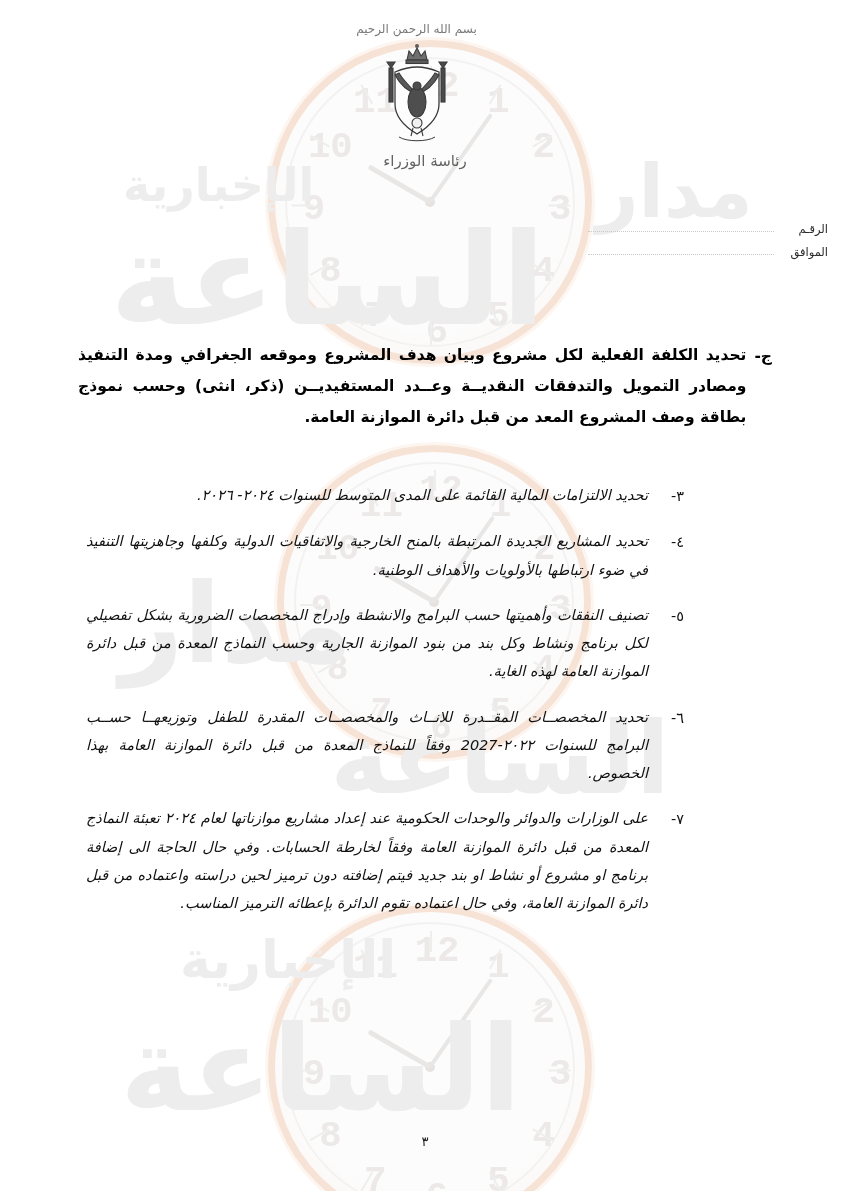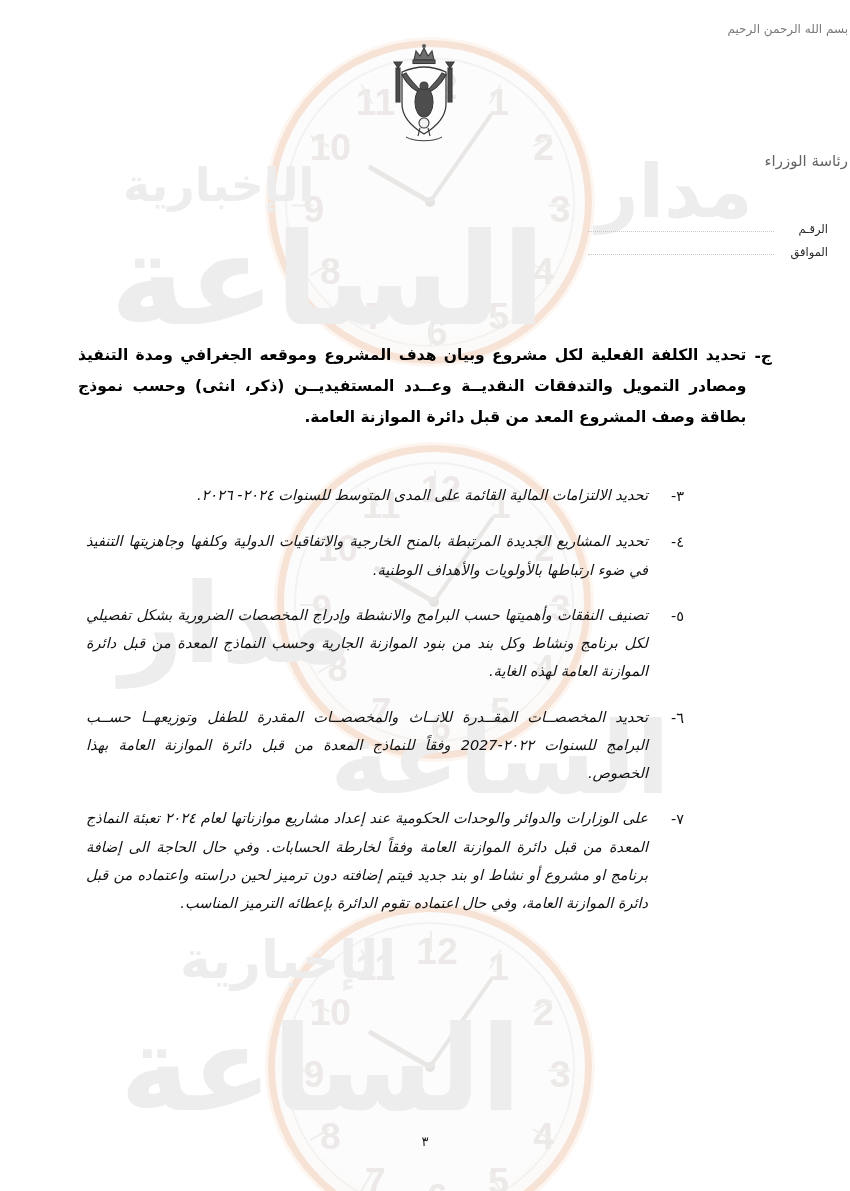--- a/index.html
+++ b/index.html
@@ -37,21 +37,21 @@
     position: absolute;
     inset: 10px;
     border-radius: 50%;
     border: 2px solid #f3f0ef;
   }
   .wm-clock .num {
     position: absolute;
     color: #e9e6e4;
     font-weight: bold;
     transform: translate(-50%, -50%);
-    font-family: Liberation Sans, sans-serif;
+    font-family: Liberation Mono, monospace;
   }
   .wm-clock .tick {
     position: absolute;
     background: #ececea;
     left: 50%;
     top: 6%;
     width: 2px;
     height: 7%;
     transform-origin: 50% 643%;
   }
@@ -104,22 +104,23 @@
   
   #page {
     position: absolute;
     inset: 0;
     z-index: 2;
   }
 
   
   #letterhead {
     position: absolute;
-    left: 0; right: 2px;
+    left: 0; right: 17px;
     top: 22px;
+    text-align: center;
   }
   #basmala {
     font-size: 12px;
     color: #4b4b4b;
     letter-spacing: 1px;
     opacity: .75;
     font-family: "DejaVu Sans", sans-serif;
     margin-bottom: 6px;
   }
   #emblem {

